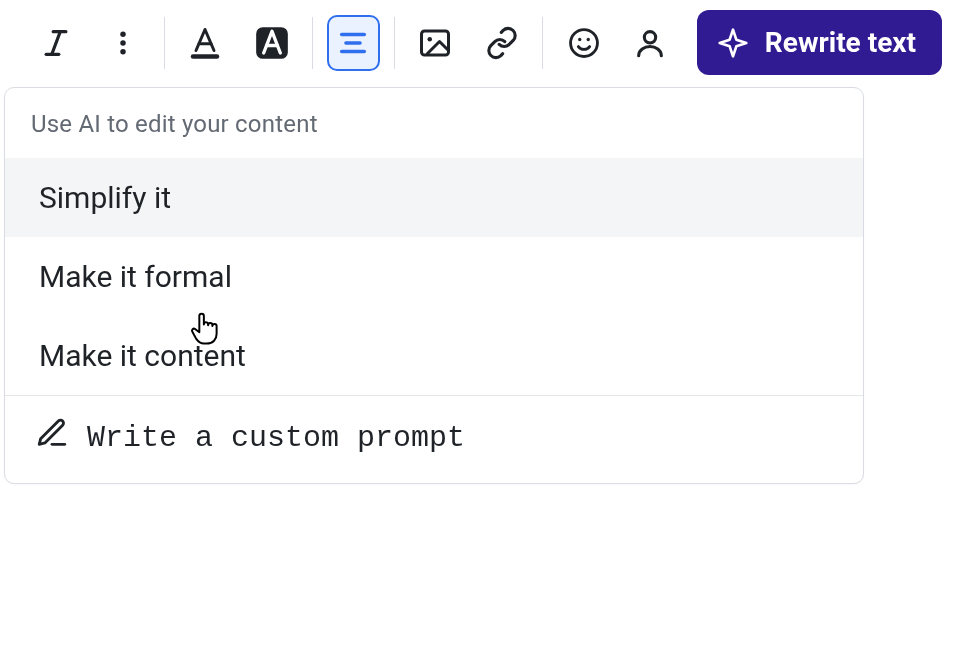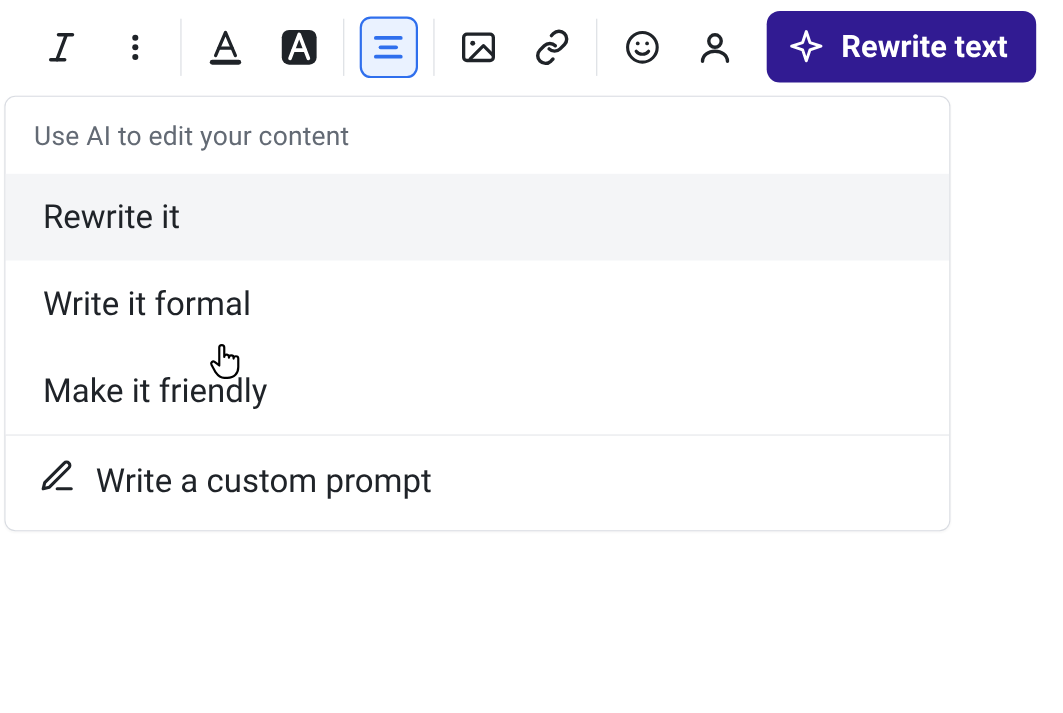--- a/index.html
+++ b/index.html
@@ -47,21 +47,21 @@
 
   .rewrite-btn {
     margin-left: 6px;
     background: #311b92;
     color: #ffffff;
     font-weight: 700;
     font-size: 28px;
     border-radius: 12px;
     padding: 16px 26px 16px 20px;
     display: flex;
-    align-items: flex-start;
+    align-items: center;
     gap: 16px;
     cursor: pointer;
     flex: 0 0 auto;
   }
   .rewrite-btn svg { display: block; }
 
   
   .dropdown {
     border: 1px solid #d9dce2;
     border-radius: 10px;
@@ -90,20 +90,21 @@
   }
   .dd-footer {
     border-top: 1px solid #e4e6ea;
     display: flex;
     align-items: center;
     gap: 18px;
     padding: 20px 30px 24px 30px;
     font-size: 30px;
     color: #1f2328;
     cursor: pointer;
+    font-family: Liberation Mono, monospace;
   }
 
   
   .cursor-hand {
     position: absolute;
     left: 188px;
     top: 222px;
     pointer-events: none;
   }
 
@@ -224,27 +225,27 @@
   </div>
 </div>
 
 <div class="stage">
 
   <div class="dropdown">
     <div class="dd-header">Use AI to edit your content</div>
 
     <div class="dd-list">
       <div class="dd-item hovered">
-        <span>Rewrite it</span>
+        <span>Simplify it</span>
       </div>
       <div class="dd-item">
-        <span>Write it formal</span>
+        <span>Make it formal</span>
       </div>
       <div class="dd-item">
-        <span>Make it friendly</span>
+        <span>Make it content</span>
       </div>
     </div>
 
     <div class="dd-footer">
       <span>
         <svg width="34" height="34" viewBox="0 0 24 24" fill="none" stroke="currentColor" stroke-width="2" stroke-linecap="round" stroke-linejoin="round">
           <path d="M12 20h9"></path>
           <path d="M16.5 3.5a2.12 2.12 0 0 1 3 3L7 19l-4 1 1-4 12.5-12.5z"></path>
         </svg>
       </span>

